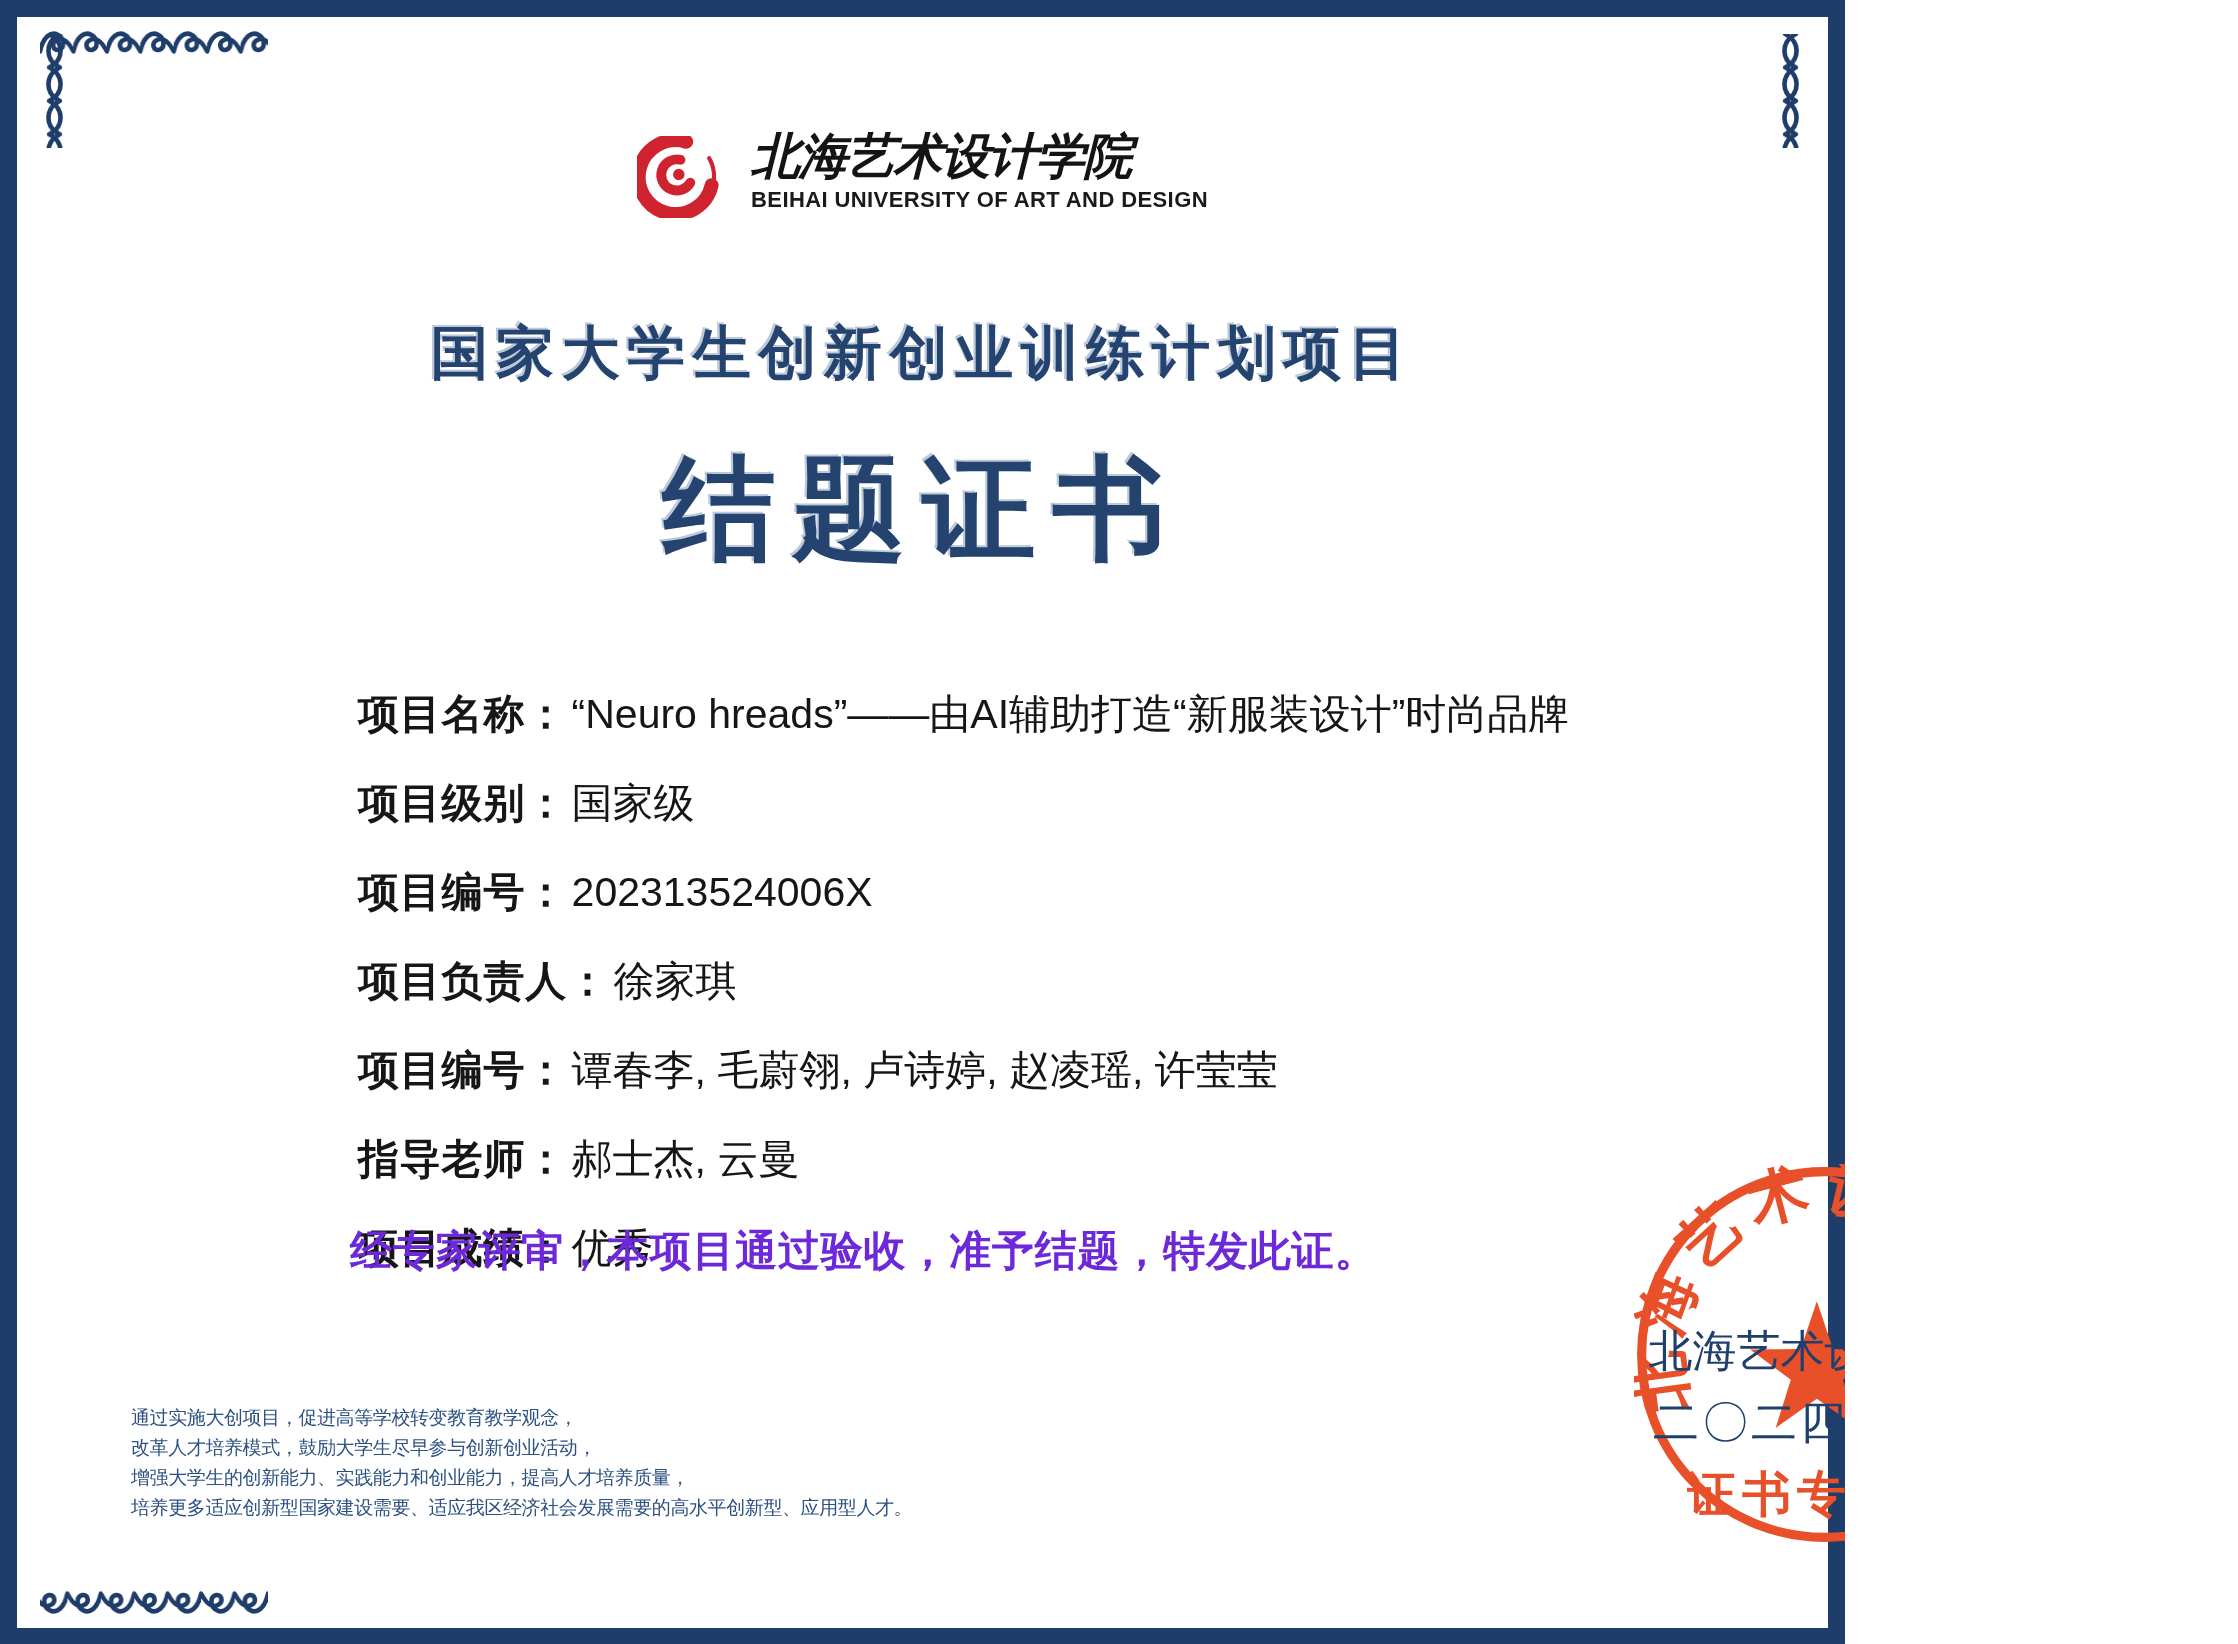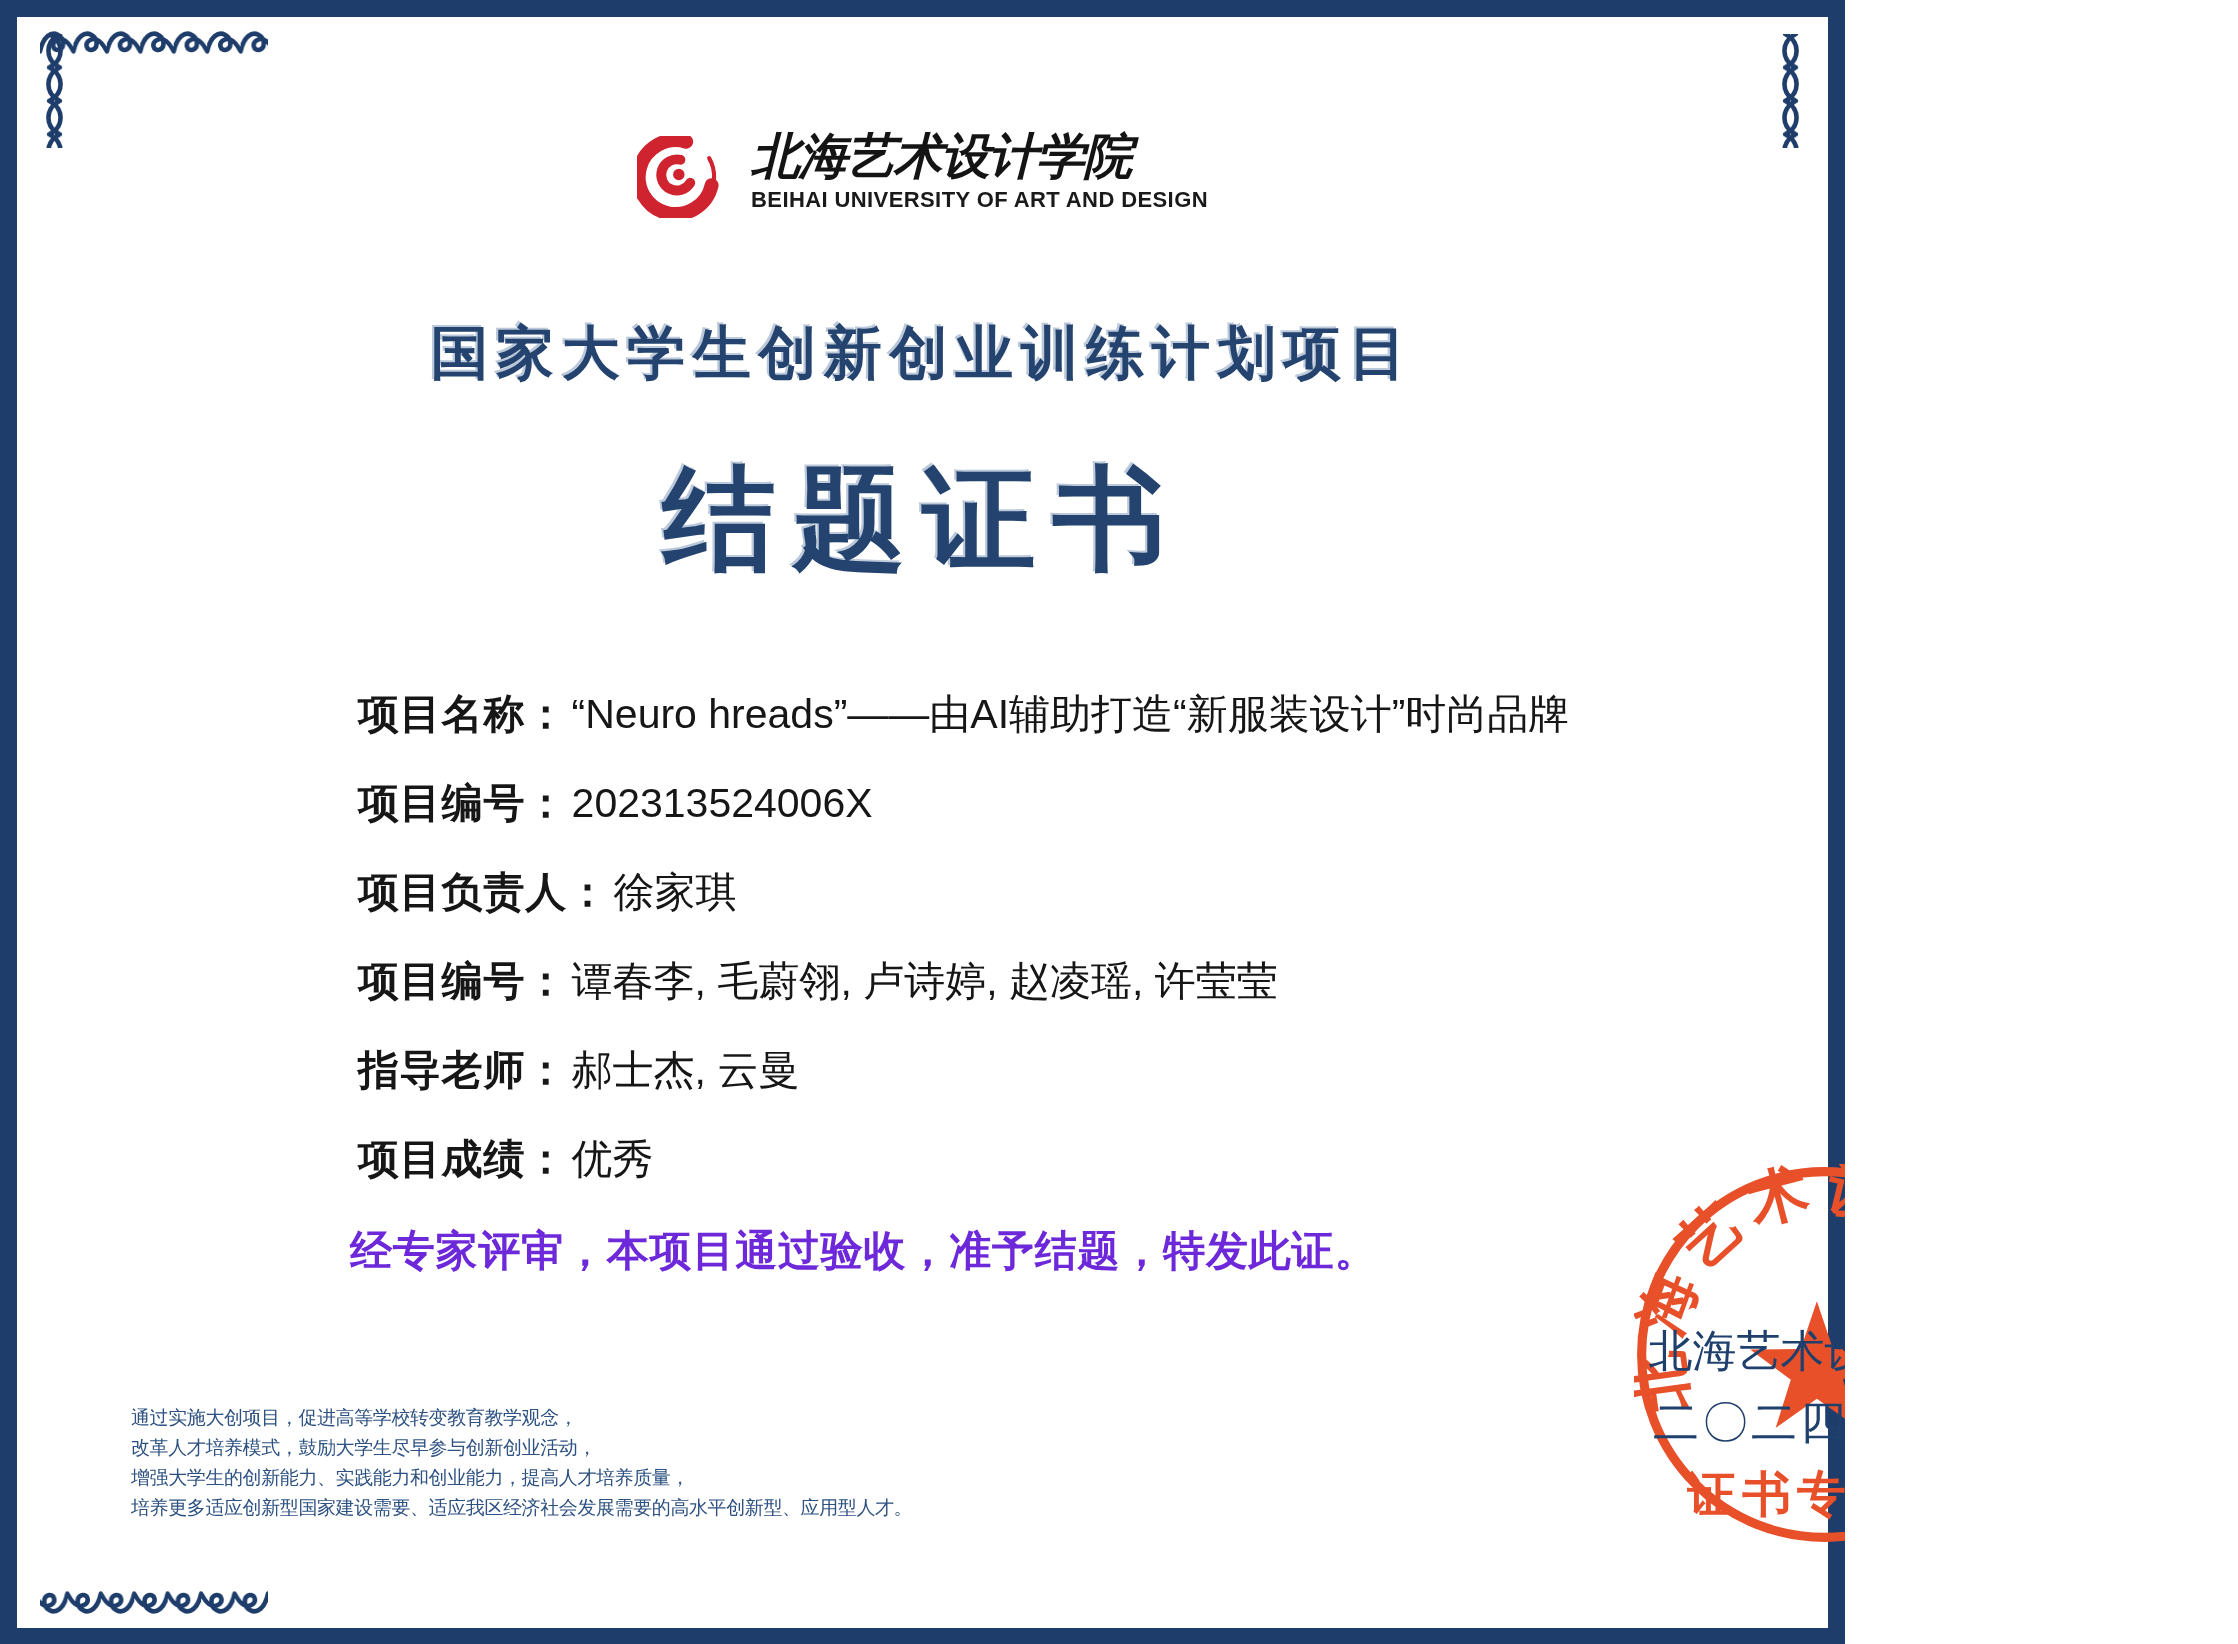--- a/index.html
+++ b/index.html
@@ -22,21 +22,21 @@
   .school-en{font-family:"Liberation Sans",sans-serif;font-weight:700;font-size:22px;
              color:#1a1a1a;letter-spacing:0.4px;margin-top:4.6px;white-space:nowrap;}
   
   .title1{position:absolute;left:0;right:0;top:315px;text-align:center;
           font-family:"DejaVu Serif","Liberation Serif",serif;font-weight:700;font-size:58px;
           color:#24436e;letter-spacing:7.6px;white-space:nowrap;
           text-shadow:-2.3px -2.3px 0 #bcc9db;}
   .title2{position:absolute;left:0;right:0;top:434px;text-align:center;
           font-family:Liberation Sans, sans-serif;font-weight:700;font-size:113px;
           color:#24436e;letter-spacing:17px;white-space:nowrap;
-          text-shadow:-2.3px -2.3px 0 #bcc9db;margin-top:10px;}
+          text-shadow:-2.3px -2.3px 0 #bcc9db;}
   
   .fields{position:absolute;left:358px;top:687px;display:flex;flex-direction:column;gap:34px;}
   .field-row{display:flex;align-items:baseline;white-space:nowrap;font-size:41px;color:#161616;}
   .field-label{font-weight:700;letter-spacing:0.8px;}
   .field-value{font-weight:500;margin-left:4.6px;letter-spacing:0;}
   .statement{position:absolute;left:350px;top:1223px;font-size:42px;font-weight:700;
              color:#6d28d9;letter-spacing:0.8px;white-space:nowrap;}
   
   .footer-note{position:absolute;left:131px;top:1403px;
                font-family:"Liberation Serif","DejaVu Serif",serif;
@@ -94,20 +94,24 @@
 
   <div class="title1">国家大学生创新创业训练计划项目</div>
   <div class="title2">结题证书</div>
 
   <div class="fields">
     <div class="field-row">
       <span class="field-label">项目名称：</span>
       <span class="field-value">“Neuro hreads”——由AI辅助打造“新服装设计”时尚品牌</span>
     </div>
     <div class="field-row">
+      <span class="field-label">项目级别：</span>
+      <span class="field-value">国家级</span>
+    </div>
+    <div class="field-row">
       <span class="field-label">项目编号：</span>
       <span class="field-value">202313524006X</span>
     </div>
     <div class="field-row">
       <span class="field-label">项目负责人：</span>
       <span class="field-value">徐家琪</span>
     </div>
     <div class="field-row">
       <span class="field-label">项目编号：</span>
       <span class="field-value">谭春李, 毛蔚翎, 卢诗婷, 赵凌瑶, 许莹莹</span>

